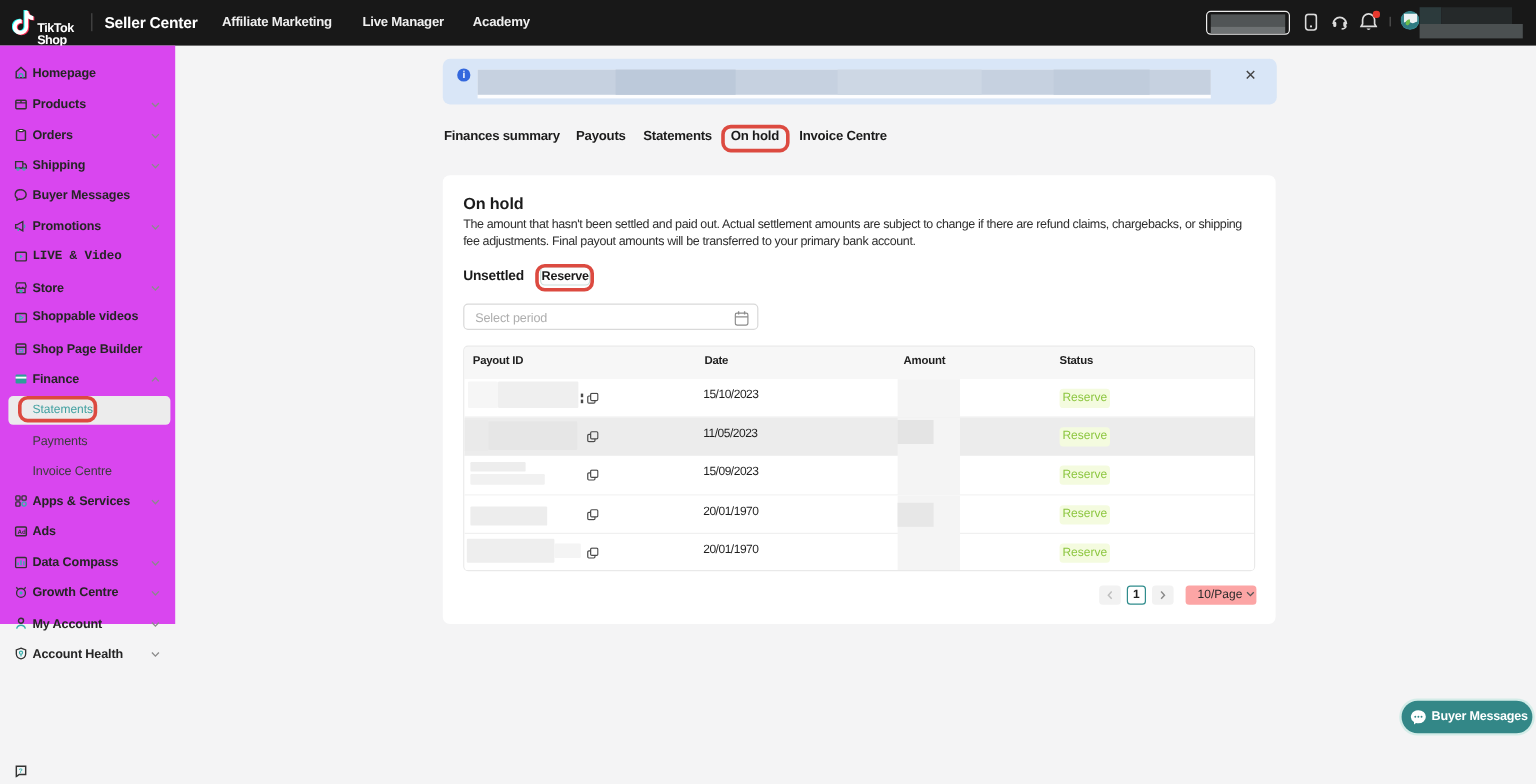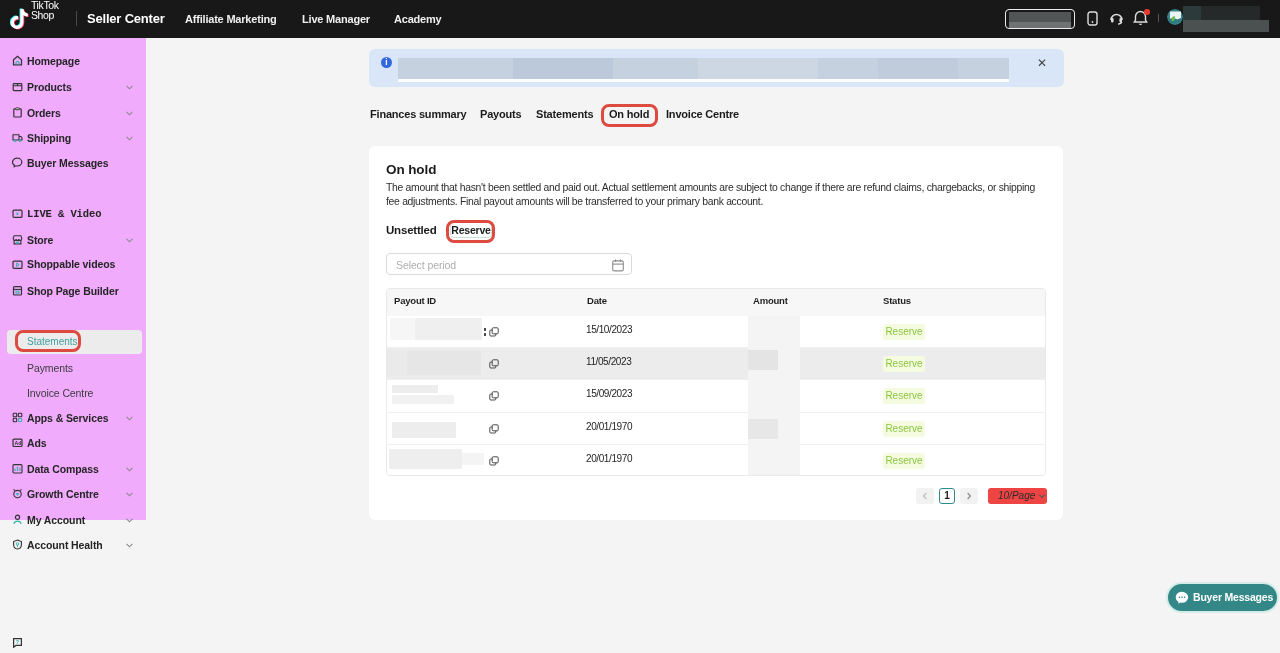--- a/index.html
+++ b/index.html
@@ -1,35 +1,35 @@
 <!DOCTYPE html>
 <html><head>
 <meta charset="utf-8">
 <style>
 * { margin:0; padding:0; box-sizing:border-box; }
 html,body { width:1280px; height:653px; overflow:hidden; }
 body { font-family:"Liberation Sans", sans-serif; background:#f4f4f5; position:relative; }
 
 #header { position:absolute; left:0; top:0; width:1280px; height:38px; background:#181818; }
 .navlink { position:absolute; top:0; height:37px; line-height:38px; color:#f0f0f0; font-size:11px; font-weight:bold; letter-spacing:-0.2px; }
-#logo-text { position:absolute; left:31px; top:0; color:#fff; font-weight:normal; font-size:10.5px; line-height:10px; letter-spacing:-0.4px; }
+#logo-text { position:absolute; left:31px; top:19px; color:#fff; font-weight:bold; font-size:10.5px; line-height:10px; letter-spacing:-0.4px; }
 #seller { position:absolute; left:87px; top:0; height:37px; line-height:38px; color:#fff; font-size:13px; font-weight:bold; letter-spacing:-0.2px; }
 .hdr-div { position:absolute; left:76px; top:11px; width:1px; height:15px; background:#4a4a4a; }
 #searchbox { position:absolute; left:1005px; top:9px; width:70px; height:20px; border:1.5px solid #ececec; border-radius:4px; background:#181818; overflow:hidden; }
 #searchbox .r1 { position:absolute; left:2.5px; top:1.5px; width:62px; height:10px; background:#515556; }
 #searchbox .r2 { position:absolute; left:2.5px; top:11.5px; width:62px; height:6px; background:#6e7273; }
 .hicon { position:absolute; }
 #redDot { position:absolute; left:1144px; top:9px; width:5.5px; height:5.5px; border-radius:50%; background:#e8392e; }
 .hdr-div2 { position:absolute; left:1158px; top:14px; width:1px; height:8px; background:#555; }
 #avatar { position:absolute; left:1167px; top:9px; width:16px; height:16px; border-radius:50%; overflow:hidden; }
 #nameblk1a { position:absolute; left:1183px; top:6px; width:18px; height:14px; background:#2c3a3c; }
 #nameblk1b { position:absolute; left:1201px; top:6px; width:59px; height:14px; background:#25292a; }
 #nameblk2 { position:absolute; left:1183px; top:20px; width:86px; height:12px; background:#4b5051; }
 
-#sidebar { position:absolute; left:0; top:38px; width:146px; height:482px; background:#f0abfc; }
+#sidebar { position:absolute; left:0; top:38px; width:146px; height:482px; background:#d946ef; }
 .sitem { position:absolute; left:0; width:146px; height:25px; }
 .sitem .ic { position:absolute; left:12px; }
 .sitem .lbl { position:absolute; left:27px; font-size:10.5px; color:#252525; font-weight:bold; white-space:nowrap; letter-spacing:-0.1px; }
 .sitem .lbl.sub { font-weight:normal; color:#3c3c3c; }
 .sitem .chev { position:absolute; left:125px; }
 .sitem, #sidebar { } 
 #sel-st { position:absolute; left:7px; top:292px; width:135px; height:24px; background:#ececec; border-radius:4px; }
 #sel-st span { position:absolute; left:20px; top:5.5px; font-size:10px; color:#41a0a0; }
 #sidebar .redbox { position:absolute; }
 .redbox { position:absolute; border:3px solid #dc4a40; border-radius:8px; }
@@ -56,21 +56,21 @@
 #thead div { position:absolute; top:6.5px; font-size:9.5px; font-weight:bold; color:#1f1f1f; letter-spacing:-0.2px; }
 .trow { position:absolute; left:0; width:660px; height:32.2px; background:#fff; border-bottom:1px solid #f0f0f0; }
 .trow.alt { background:#ececec; }
 .trow .date { position:absolute; left:199px; top:8px; font-size:10px; letter-spacing:-0.4px; color:#1f1f1f; }
 .trow .amt { position:absolute; left:361px; top:0; width:52px; height:32.2px; background:#f4f4f4; }
 .badge { position:absolute; left:496px; top:8px; width:42px; height:16px; background:#f4fbdf; border-radius:3px; font-size:10px; color:#8cc63f; text-align:center; line-height:16px; }
 .copyic { position:absolute; left:102px; top:11px; }
 
 .pgbtn { position:absolute; top:342px; width:18px; height:16px; background:#f2f2f2; border-radius:3px; }
 #pg1 { position:absolute; top:342px; left:570px; width:16px; height:16px; background:#fff; border:1px solid #2f8c8c; border-radius:3px; text-align:center; line-height:14px; font-size:10px; font-weight:bold; color:#1f1f1f; }
-#pgsize { position:absolute; top:342px; left:619px; width:59px; height:16px; background:#ef4444; border-radius:3px; font-size:10px; color:#2a2a2a; line-height:16px;font-style:italic; }
+#pgsize { position:absolute; top:342px; left:619px; width:59px; height:16px; background:#fca5a5; border-radius:3px; font-size:10px; color:#2a2a2a; line-height:16px; }
 
 #buyermsg { position:absolute; left:1168px; top:584px; width:109px; height:27px; background:#338787; border-radius:13.5px; box-shadow:0 0 0 2px #d4ece8; }
 #buyermsg .txt { position:absolute; left:25px; top:0; height:27px; line-height:27px; color:#fff; font-size:10.5px; font-weight:bold; white-space:nowrap; letter-spacing:-0.2px; }
 </style>
 </head>
 <body>
 
 <div id="header">
   <svg width="20" height="24" viewBox="0 0 19 22" style="position:absolute;left:10px;top:5.5px;">
     <path d="M12.8 1.5 h-2.9 v12.9 a3.05 3.05 0 1 1 -2.2 -2.93 v-3.06 a6.1 6.1 0 1 0 5.1 6 v-6.8 a7.7 7.7 0 0 0 4.1 1.2 v-2.96 a4.7 4.7 0 0 1 -4.1 -4.27 z" fill="#25f4ee" transform="translate(-0.8,0.4)"></path>
@@ -154,20 +154,31 @@
 <svg class="chev" style="top:8.5px;" width="9" height="9" viewBox="0 0 9 9">
         <path d="M1.6 2.8 L4.5 5.8 L7.4 2.8" stroke="#8a8a8a" stroke-width="1.1" fill="none"></path>
       </svg>
 </div>
 <div class="sitem" style="top:112.5px;">
 <svg class="ic" style="top:6.5px;" width="11" height="11" viewBox="0 0 11 11">
         <path d="M5.5 1.2 a4.3 3.9 0 0 1 0 7.8 a5 5 0 0 1 -1.6 -0.2 l-1.7 1 l0 -1.7 a4.3 3.9 0 0 1 3.3 -6.9z" fill="none" stroke="#333" stroke-width="1.2"></path>
       </svg>
 <div class="lbl" style="top:6px;">Buyer Messages</div>
 </div>
+<div class="sitem" style="top:138.5px;">
+<svg class="ic" style="top:6.5px;" width="11" height="11" viewBox="0 0 11 11">
+        <path d="M1 4.2 v2.8 h1.5 l4.5 2.4 v-7.8 l-4.5 2.6z" fill="none" stroke="#333" stroke-width="1.1"></path>
+        <path d="M8.3 4.2 a2.4 2.4 0 0 1 0 2.8" fill="none" stroke="#35b0ac" stroke-width="1.1"></path>
+        <path d="M3.2 7.3 v2.3" stroke="#35b0ac" stroke-width="1.2"></path>
+      </svg>
+<div class="lbl" style="top:6px;">Promotions</div>
+<svg class="chev" style="top:8.5px;" width="9" height="9" viewBox="0 0 9 9">
+        <path d="M1.6 2.8 L4.5 5.8 L7.4 2.8" stroke="#8a8a8a" stroke-width="1.1" fill="none"></path>
+      </svg>
+</div>
 <div class="sitem" style="top:163.5px;font-family:Liberation Mono, monospace;">
 <svg class="ic" style="top:6.5px;" width="11" height="11" viewBox="0 0 11 11">
         <rect x="1" y="2.2" width="9" height="7.2" rx="1" fill="none" stroke="#333" stroke-width="1.2"></rect>
         <path d="M4.6 4.1 l2.5 1.7 l-2.5 1.7z" fill="#35b0ac"></path>
       </svg>
 <div class="lbl" style="top:6px;">LIVE &amp; Video</div>
 </div>
 <div class="sitem" style="top:189.5px;">
 <svg class="ic" style="top:6.5px;" width="11" height="11" viewBox="0 0 11 11">
         <path d="M1.3 4.2 L2.1 1.7 h6.8 L9.7 4.2 v0.8 a1.4 1.4 0 0 1 -2.8 0 a1.4 1.4 0 0 1 -2.8 0 a1.4 1.4 0 0 1 -2.8 0z" fill="none" stroke="#333" stroke-width="1.1"></path>
@@ -186,20 +197,30 @@
       </svg>
 <div class="lbl" style="top:6px;">Shoppable videos</div>
 </div>
 <div class="sitem" style="top:240.5px;">
 <svg class="ic" style="top:6.5px;" width="11" height="11" viewBox="0 0 11 11">
         <rect x="1.5" y="1.6" width="8" height="8.4" rx="1" fill="none" stroke="#333" stroke-width="1.2"></rect>
         <path d="M1.5 4.4 h8" stroke="#333" stroke-width="1.1"></path>
         <rect x="4" y="6.1" width="3" height="2.2" fill="none" stroke="#35b0ac" stroke-width="1"></rect>
       </svg>
 <div class="lbl" style="top:6px;">Shop Page Builder</div>
+</div>
+<div class="sitem" style="top:265.5px;">
+<svg class="ic" style="top:6.5px;" width="11" height="11" viewBox="0 0 11 11">
+        <rect x="1" y="2.1" width="9" height="7.4" rx="1" fill="#2e9e9a"></rect>
+        <rect x="1" y="3.9" width="9" height="1.6" fill="#fff"></rect>
+      </svg>
+<div class="lbl" style="top:6px;">Finance</div>
+<svg class="chev" style="top:8.5px;" width="9" height="9" viewBox="0 0 9 9">
+        <path d="M1.6 5.8 L4.5 2.8 L7.4 5.8" stroke="#8a8a8a" stroke-width="1.1" fill="none"></path>
+      </svg>
 </div>
 <div class="sitem" style="top:317.5px;text-align:right;">
 <div class="lbl sub" style="top:6px;">Payments</div>
 </div>
 <div class="sitem" style="top:342.5px;">
 <div class="lbl sub" style="top:6px;">Invoice Centre</div>
 </div>
 <div class="sitem" style="top:367.5px;">
 <svg class="ic" style="top:6.5px;" width="11" height="11" viewBox="0 0 11 11">
         <rect x="1.2" y="1.2" width="3.5" height="3.5" rx="0.7" fill="none" stroke="#333" stroke-width="1.1"></rect>

